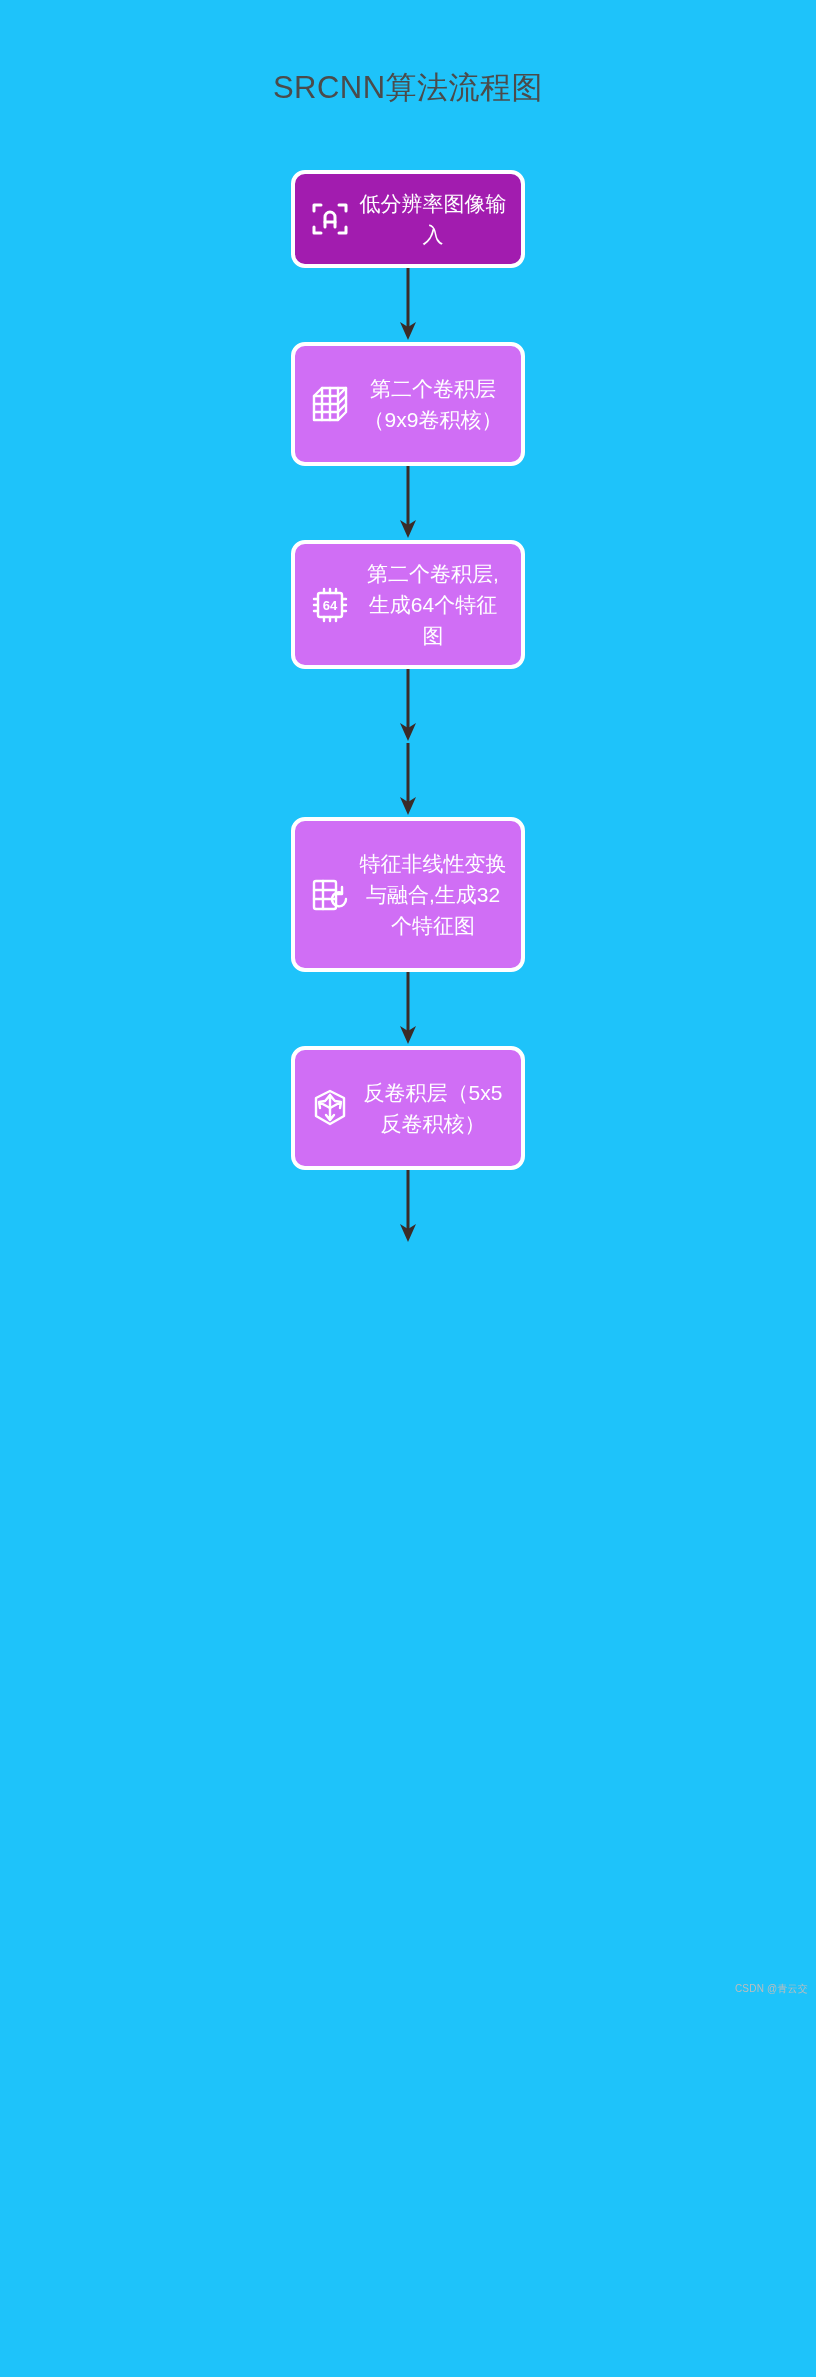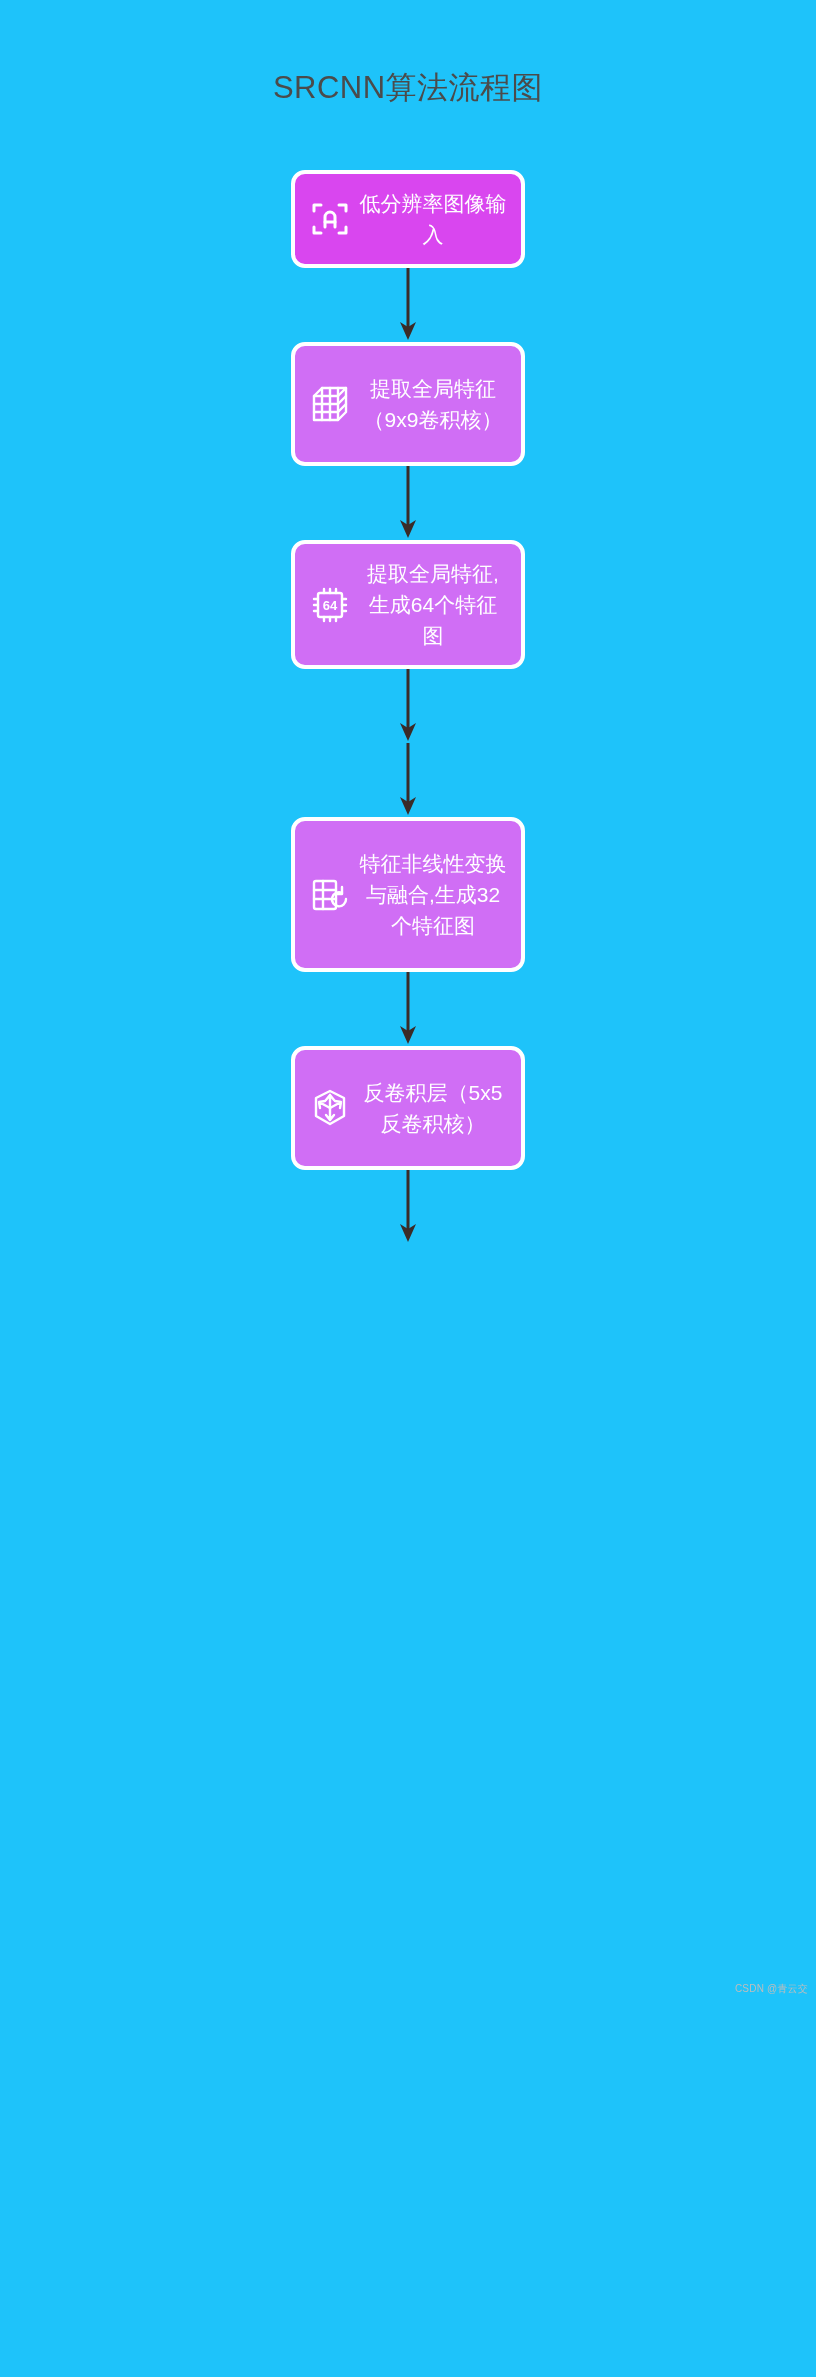--- a/index.html
+++ b/index.html
@@ -52,21 +52,21 @@
     border: 4px solid #ffffff;
     display: flex;
     flex-direction: row;
     align-items: center;
     justify-content: flex-start;
     padding: 14px 14px 14px 12px;
     color: #ffffff;
     position: relative;
   }
 
-  .node.gray   { background: #d946ef; }
+  .node.gray   { background: #a21caf; }
   .node.purple { background: #d06ef5; }
 
   .node .icon {
     flex: 0 0 auto;
     width: 46px;
     height: 46px;
     margin-right: 6px;
     display: flex;
     align-items: center;
     justify-content: center;
@@ -139,42 +139,42 @@
         <svg width="44" height="44" viewBox="0 0 44 44" fill="none" stroke="#ffffff" stroke-width="2.4" stroke-linecap="round" stroke-linejoin="round">
           <path d="M6 14 H30 V38 H6 Z"></path>
           <path d="M6 14 L14 6 H38 L30 14"></path>
           <path d="M38 6 V30 L30 38"></path>
           <path d="M14 14 V38 M22 14 V38"></path>
           <path d="M6 22 H30 M6 30 H30"></path>
           <path d="M14 6 L14 14 M22 6 L22 14 M30 6 L30 14"></path>
           <path d="M38 14 L30 22 M38 22 L30 30"></path>
         </svg>
       </span>
-      <span class="label">提取全局特征（9x9卷积核）</span>
+      <span class="label">第二个卷积层（9x9卷积核）</span>
     </div>
 
     <div class="connector">
       <svg width="26" height="74" viewBox="0 0 26 74">
         <line x1="13" y1="0" x2="13" y2="60" stroke="#3b2b28" stroke-width="3"></line>
         <path d="M13 72 L5 54 L13 59 L21 54 Z" fill="#3b2b28"></path>
       </svg>
     </div>
 
     <div class="node purple h2">
       <span class="icon">
         <svg width="44" height="44" viewBox="0 0 44 44" fill="none" stroke="#ffffff" stroke-width="2.4" stroke-linecap="round" stroke-linejoin="round">
           <rect x="10" y="10" width="24" height="24" rx="2"></rect>
           <path d="M16 6 V10 M22 6 V10 M28 6 V10"></path>
           <path d="M16 34 V38 M22 34 V38 M28 34 V38"></path>
           <path d="M6 16 H10 M6 22 H10 M6 28 H10"></path>
           <path d="M34 16 H38 M34 22 H38 M34 28 H38"></path>
           <text x="22" y="27" font-family="'Liberation Sans', sans-serif" font-size="13" font-weight="700" fill="#ffffff" stroke="none" text-anchor="middle">64</text>
         </svg>
       </span>
-      <span class="label">提取全局特征,生成64个特征图</span>
+      <span class="label">第二个卷积层,生成64个特征图</span>
     </div>
 
     <div class="connector">
       <svg width="26" height="74" viewBox="0 0 26 74">
         <line x1="13" y1="0" x2="13" y2="60" stroke="#3b2b28" stroke-width="3"></line>
         <path d="M13 72 L5 54 L13 59 L21 54 Z" fill="#3b2b28"></path>
       </svg>
     </div>
 
 

